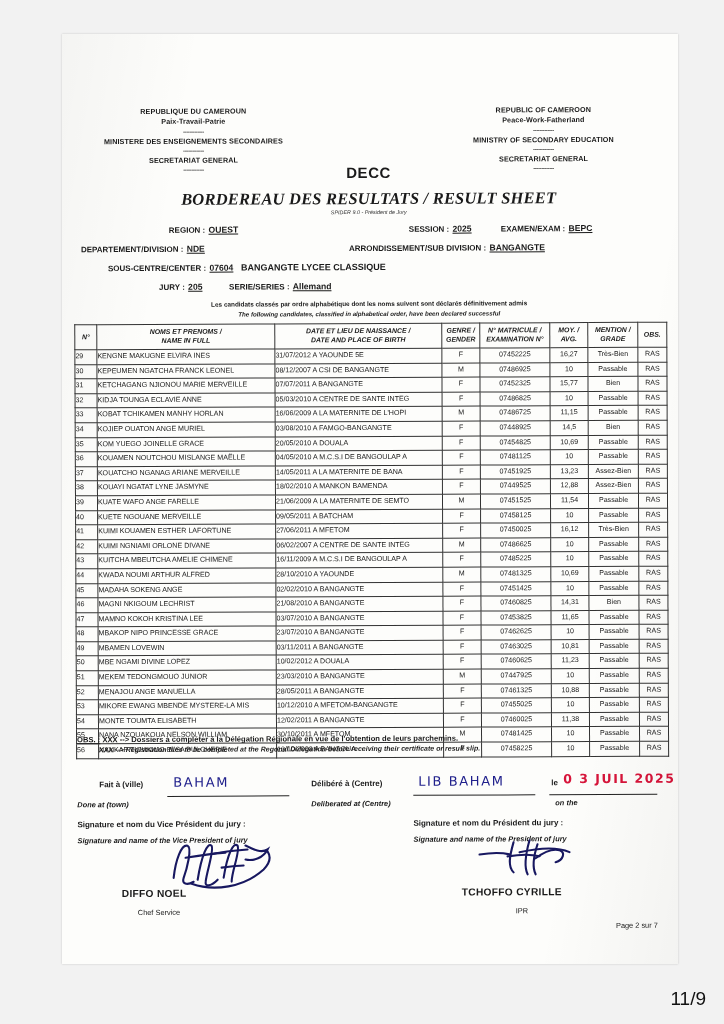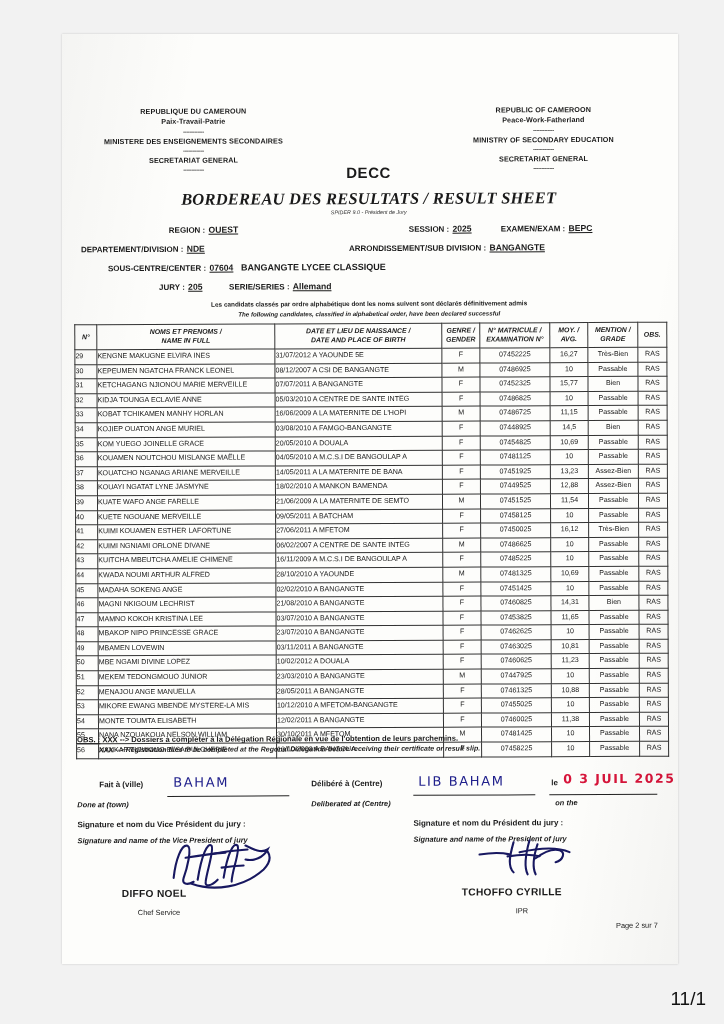--- a/index.html
+++ b/index.html
@@ -719,14 +719,14 @@
 
         <div class="signer-name" style="left:398px; top:118px;">TCHOFFO CYRILLE</div>
         <div class="signer-role" style="left:452px; top:138px;">IPR</div>
       </div>
 
       <div class="pagenum">Page 2 sur 7</div>
 
     </div>
   </div>
 
-  <div class="viewer-page">11/1</div>
+  <div class="viewer-page">11/9</div>
 </div>
 
 </body></html>

